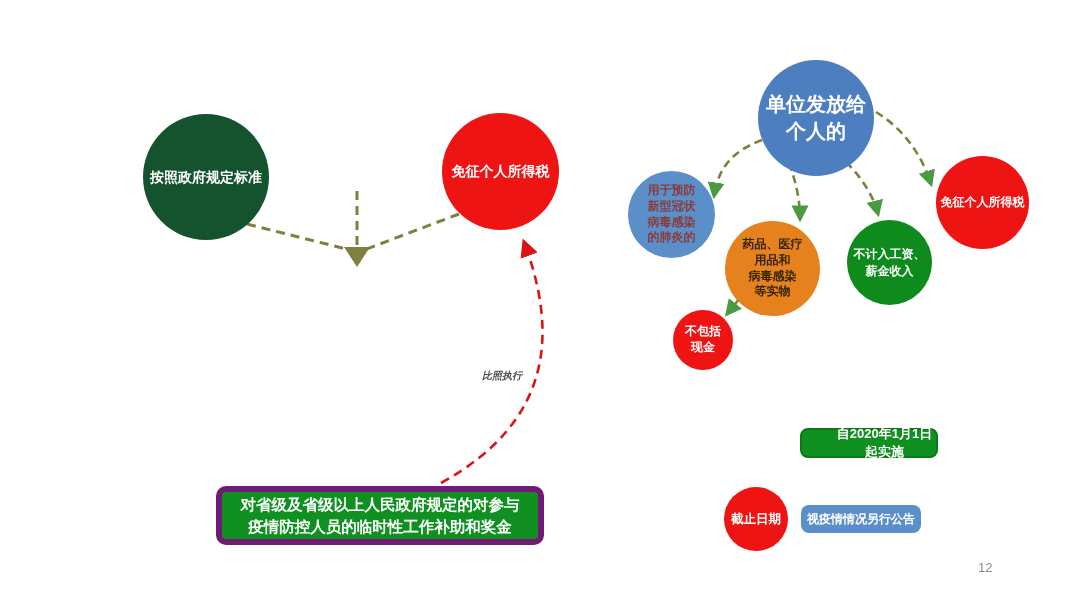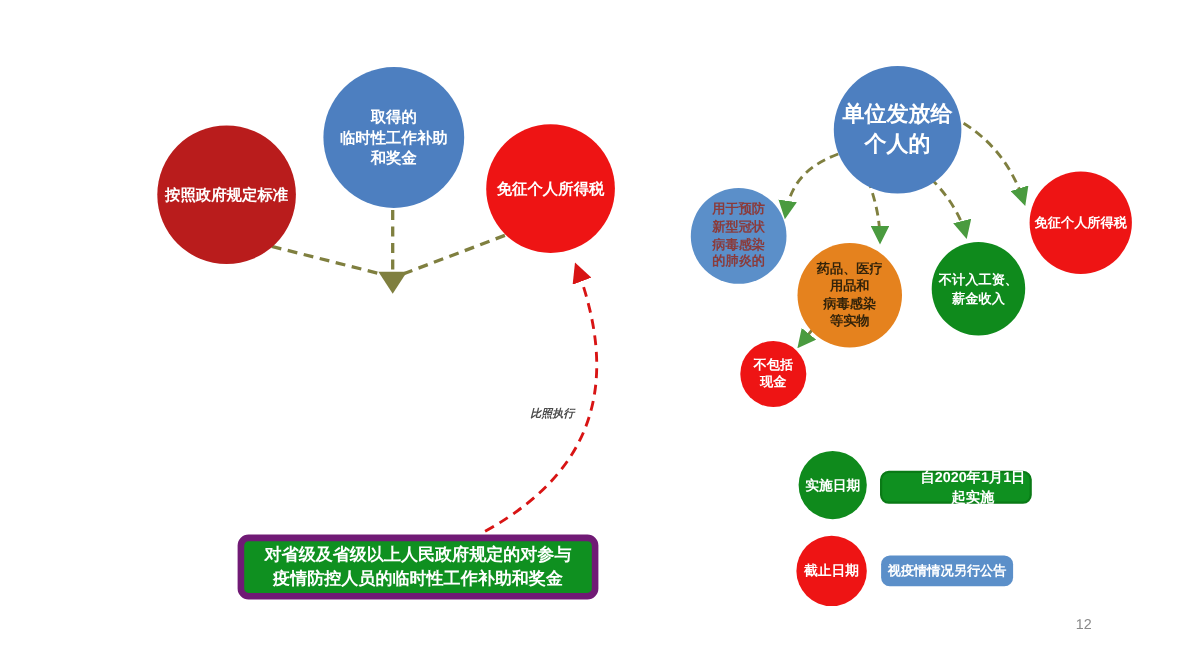--- a/index.html
+++ b/index.html
@@ -18,21 +18,21 @@
   }
   .box {
     position:absolute;
     display:flex; align-items:center; justify-content:center;
     text-align:center; white-space:pre-line;
     color:#ffffff; font-weight:bold; line-height:1.4;
     box-sizing:border-box;
   }
 
   
-  #n-standard  { left:143px; top:114px; width:126px; height:126px; background:#b91c1c; font-size:14px; }
+  #n-standard  { left:143px; top:114px; width:126px; height:126px; background:#14532d; font-size:14px; }
   #n-subsidy   { left:294px; top:61px;  width:128px; height:128px; background:#4d7fc0; font-size:14px; }
   #n-exempt-l  { left:442px; top:113px; width:117px; height:117px; background:#ee1414; font-size:14px; }
   #n-person    { left:266px; top:261px; width:186px; height:186px; background:#4d7fc0; font-size:16px; line-height:1.6; }
   #b-policy    { left:216px; top:486px; width:328px; height:59px; background:#0f9020; border:6px solid #701a75; border-radius:10px; font-size:15.5px; }
   #l-analogy   { position:absolute; left:482px; top:369px; font-size:10px; color:#4a4a4a; font-style:italic; font-weight:bold; }
 
   
   #n-unit       { left:758px; top:60px;  width:116px; height:116px; background:#4d7fc0; font-size:20px; }
   #n-prevention { left:628px; top:171px; width:87px;  height:87px;  background:#5b8fc9; font-size:12px; color:#8a3b3b; line-height:1.3; }
   #n-supplies   { left:725px; top:221px; width:95px;  height:95px;  background:#e5821e; font-size:12px; color:#33230a; line-height:1.3; }
@@ -70,23 +70,20 @@
     <path d="M 441 483 C 555 420 557 330 524 242" stroke="#d81414" stroke-width="2.6" fill="none" stroke-dasharray="9 6" marker-end="url(#arrow-red)"></path>
 
     <path d="M 762 140 C 730 152 718 170 714 196" stroke="#7f7f3f" stroke-width="2.6" fill="none" stroke-dasharray="8 5" marker-end="url(#arrow-green)"></path>
     <path d="M 789 163 C 797 185 800 202 800 219" stroke="#7f7f3f" stroke-width="2.6" fill="none" stroke-dasharray="8 5" marker-end="url(#arrow-green)"></path>
     <path d="M 846 162 C 864 180 874 198 878 214" stroke="#7f7f3f" stroke-width="2.6" fill="none" stroke-dasharray="8 5" marker-end="url(#arrow-green)"></path>
     <path d="M 876 112 C 905 130 922 156 931 184" stroke="#7f7f3f" stroke-width="2.6" fill="none" stroke-dasharray="8 5" marker-end="url(#arrow-green)"></path>
     <path d="M 739 299 L 727 314" stroke="#7f7f3f" stroke-width="2.6" fill="none" stroke-dasharray="7 4" marker-end="url(#arrow-green)"></path>
   </svg>
 
   <div class="node" id="n-standard">按照政府规定标准</div>
-  <div class="node" id="n-subsidy">取得的
-临时性工作补助
-和奖金</div>
   <div class="node" id="n-exempt-l">免征个人所得税</div>
   <div class="box" id="b-policy">对省级及省级以上人民政府规定的对参与
 疫情防控人员的临时性工作补助和奖金</div>
   <div id="l-analogy">比照执行</div>
 
   <div class="node" id="n-unit">单位发放给
 个人的</div>
   <div class="node" id="n-prevention">用于预防
 新型冠状
 病毒感染
@@ -95,20 +92,19 @@
 用品和
 病毒感染
 等实物</div>
   <div class="node" id="n-notwage">不计入工资、
 薪金收入</div>
   <div class="node" id="n-exempt-r">免征个人所得税</div>
   <div class="node" id="n-nocash">不包括
 现金</div>
 
 
-  <div class="node" id="n-impl">实施日期</div>
   <div class="box" id="b-impl">自2020年1月1日起实施</div>
 
   <div class="node" id="n-end">截止日期</div>
   <div class="box" id="b-end">视疫情情况另行公告</div>
 
   <div id="page-num">12</div>
 </div>
 
 </body></html>

